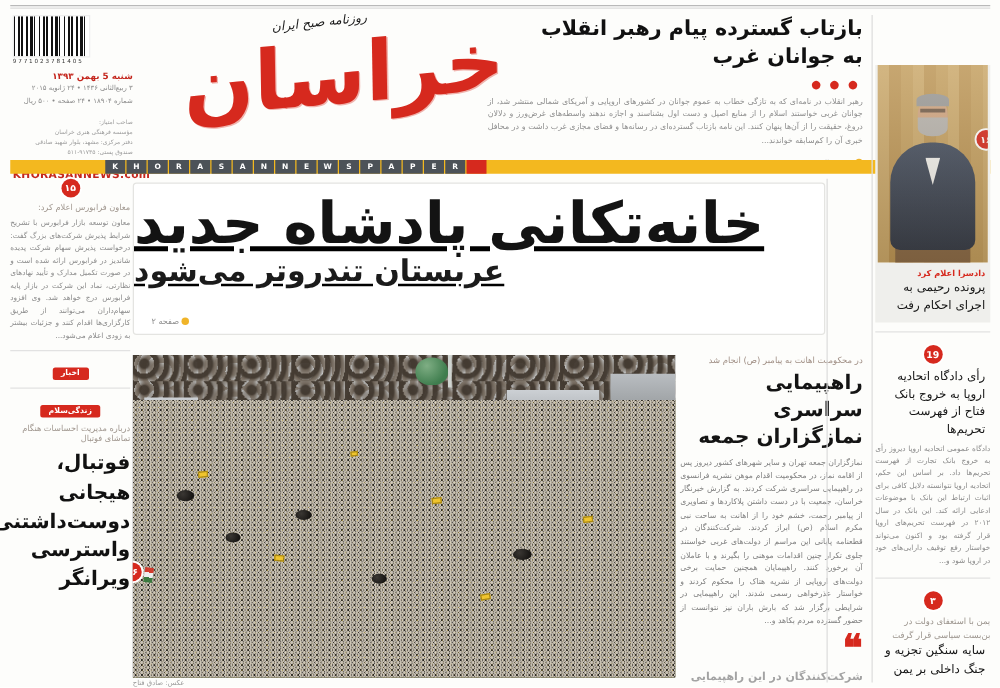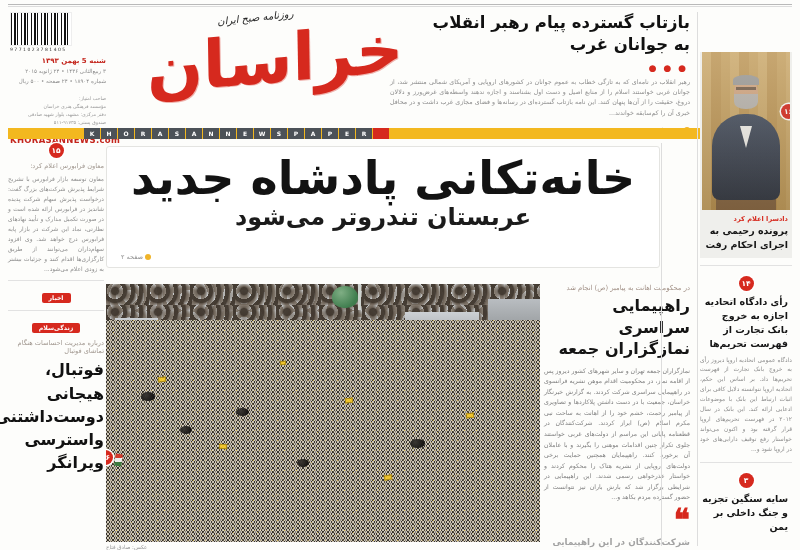--- a/index.html
+++ b/index.html
@@ -33,21 +33,21 @@
   .pageref { display:inline-flex; align-items:center; gap:2px; color:#8d8d8d; font-size:6.5px; margin-top:2px; }
   .pageref .moon { width:6px; height:6px; border-radius:50%; background:#f0b429; display:inline-block; }
 
   
   .banner { position:absolute; left:8px; right:8px; top:128px; height:11px; background:#f3b81f; display:flex; align-items:stretch; direction:ltr; }
   .banner .lead-space { width:76px; }
   .tile { width:16px; margin-right:1px; background:#4c5258; color:#fff; font-size:6px; display:flex; align-items:center; justify-content:center; font-weight:bold; }
   .tile.red { background:#d6291e; }
 
   
-  .lead-box { position:absolute; right:140px; left:106px; top:146px; height:122px; background:#fff; border:1px solid #e4e4e1; border-radius:3px; text-align:center; }
+  .lead-box { position:absolute; right:140px; left:106px; top:146px; height:122px; background:#fff; border:1px solid #e4e4e1; border-radius:3px; text-align:left;text-decoration:underline; }
   .lead-h1 { font-size:46px; font-weight:bold; color:#131313; letter-spacing:-1px; margin-top:6px; line-height:1.1; }
   .lead-h2 { font-size:24px; font-weight:bold; color:#1b1b1b; letter-spacing:-0.5px; line-height:1.15; }
   .lead-ref { position:absolute; right:auto; left:14px; bottom:6px; }
 
   
   .rally-photo { position:absolute; right:260px; left:106px; top:284px; height:258px; overflow:hidden; background:#777; }
   .sky { position:absolute; left:0; right:0; top:0; height:16%; background:linear-gradient(#d7dbdd,#c3c7ca); }
   .trees { position:absolute; left:0; right:0; top:0; height:24%;
     background-image:
       repeating-radial-gradient(circle at 9px 7px, rgba(64,55,46,.95) 0 3.5px, rgba(88,76,64,.55) 5px, transparent 8px),
@@ -113,21 +113,21 @@
      background:repeating-linear-gradient(90deg,#cba96c 0 9px,#bd9758 9px 19px,#c4a061 19px 28px); }
   .politician:after { content:""; position:absolute; inset:0; background:linear-gradient(180deg, rgba(255,255,255,.15), rgba(60,40,10,.18)); }
   .chair { position:absolute; bottom:-8px; left:14px; width:60px; height:40px; border-radius:50% 50% 0 0; background:#8a6b4a; }
   .suit { position:absolute; bottom:10px; left:10px; width:68px; height:86px; border-radius:32px 32px 8px 8px; background:linear-gradient(180deg,#465061,#333b4a); }
   .shirt { position:absolute; bottom:62px; left:38px; width:12px; height:22px; background:#f2f2ef; clip-path:polygon(0 0,100% 0,50% 100%); }
   .head { position:absolute; top:26px; left:32px; width:24px; height:30px; border-radius:46%; background:#cfa480; }
   .hair { position:absolute; top:23px; left:31px; width:26px; height:10px; border-radius:50% 50% 0 0; background:#9b9a97; }
   .beard { position:absolute; top:42px; left:32px; width:24px; height:15px; border-radius:0 0 46% 46%; background:#b6b2ac; }
   .glasses { position:absolute; top:35px; left:34px; width:20px; height:3px; background:rgba(40,35,30,.55); }
   .sb-kicker { color:#d6291e; font-size:6.6px; font-weight:bold; margin:5px 4px 1px 0; }
-  .sb-h { font-size:9.5px; font-weight:bold; color:#161616; line-height:1.5; margin:1px 4px 0 0; letter-spacing:-0.2px; }
+  .sb-h { font-size:9.5px; font-weight:normal; color:#161616; line-height:1.5; margin:1px 4px 0 0; letter-spacing:-0.2px; }
   .sb-sep { border-top:1px solid #e2e2e2; margin:7px 0 4px 0; padding-top:5px; text-align:center; }
   .sb-body { font-size:5.9px; color:#8b8b8b; line-height:1.68; text-align:justify; margin-top:4px; }
   .sb-grayk { font-size:6.8px; color:#9b948d; line-height:1.6; margin-top:4px; }
 </style>
 </head>
 <body>
 
 <div class="page">
 
   <div class="topline"></div>
@@ -255,28 +255,29 @@
         <div class="hair"></div>
         <div class="glasses"></div>
         <div class="beard"></div>
         <div class="badge abs badge-politician">۱۶</div>
       </div>
       <div class="sb-kicker">دادسرا اعلام کرد</div>
       <div class="sb-h">پرونده رحیمی به اجرای احکام رفت</div>
     </div>
 
     <div class="sb-sep">
-      <span class="badge" style="display:inline-flex;">۱۴</span>
-    </div>
-    <div class="sb-h">رأی دادگاه اتحادیه اجازه به خروج بانک تجارت از فهرست تحریم‌ها</div>
+      <span class="badge" style="display:inline-flex;">19</span>
+    </div>
+    <div class="sb-h">رأی دادگاه اتحادیه اروپا به خروج بانک فتاح از فهرست تحریم‌ها</div>
     <div class="sb-body">دادگاه عمومی اتحادیه اروپا دیروز رأی به خروج بانک تجارت از فهرست تحریم‌ها داد. بر اساس این حکم، اتحادیه اروپا نتوانسته دلایل کافی برای اثبات ارتباط این بانک با موضوعات ادعایی ارائه کند. این بانک در سال ۲۰۱۲ در فهرست تحریم‌های اروپا قرار گرفته بود و اکنون می‌تواند خواستار رفع توقیف دارایی‌های خود در اروپا شود و...</div>
 
     <div class="sb-sep">
       <span class="badge" style="display:inline-flex;">۳</span>
     </div>
+    <div class="sb-grayk">یمن با استعفای دولت در بن‌بست سیاسی قرار گرفت</div>
     <div class="sb-h">سایه سنگین تجزیه و جنگ داخلی بر یمن</div>
 
   </div>
 
   <div class="hairline v1"></div>
   <div class="hairline v2"></div>
 
 </div>
 
 </body></html>

